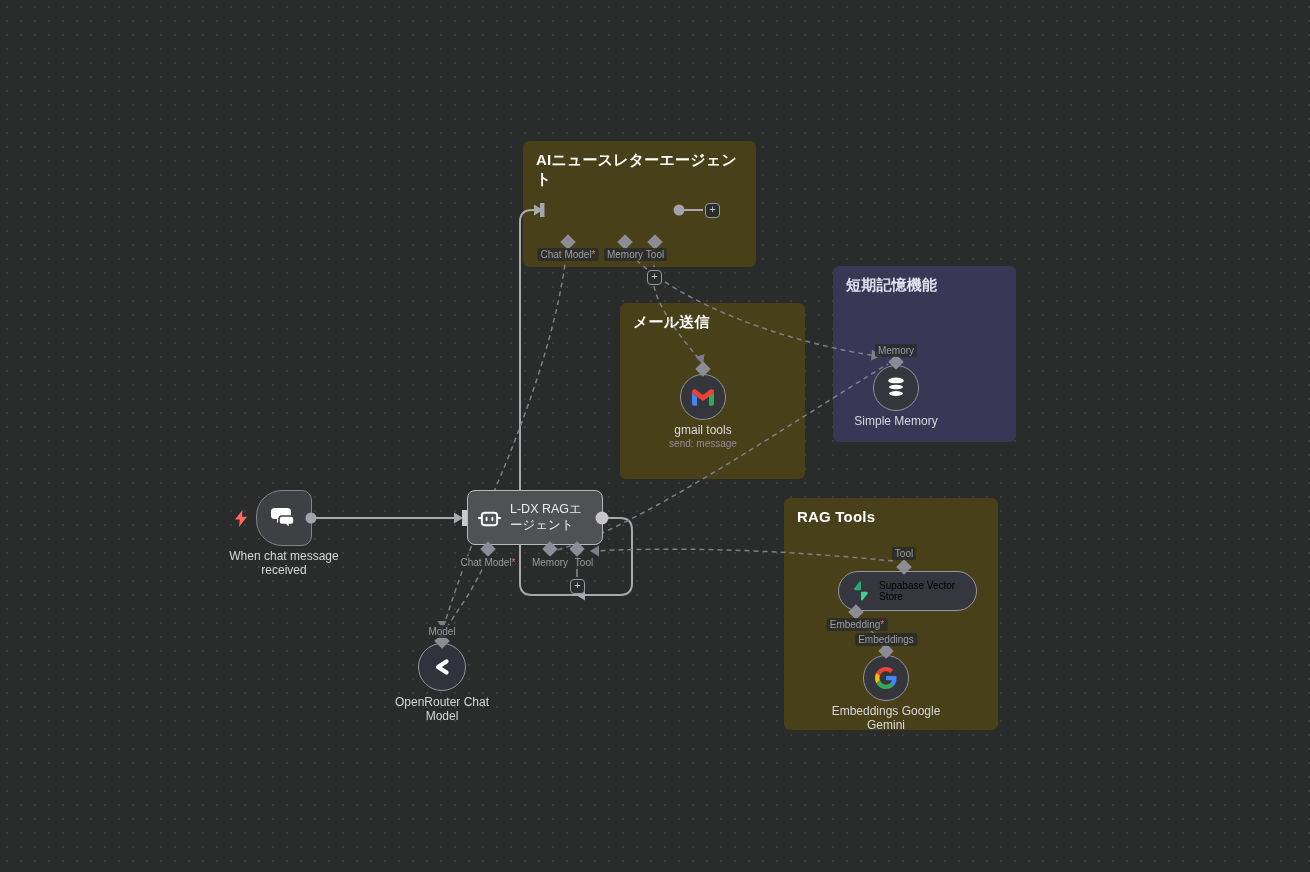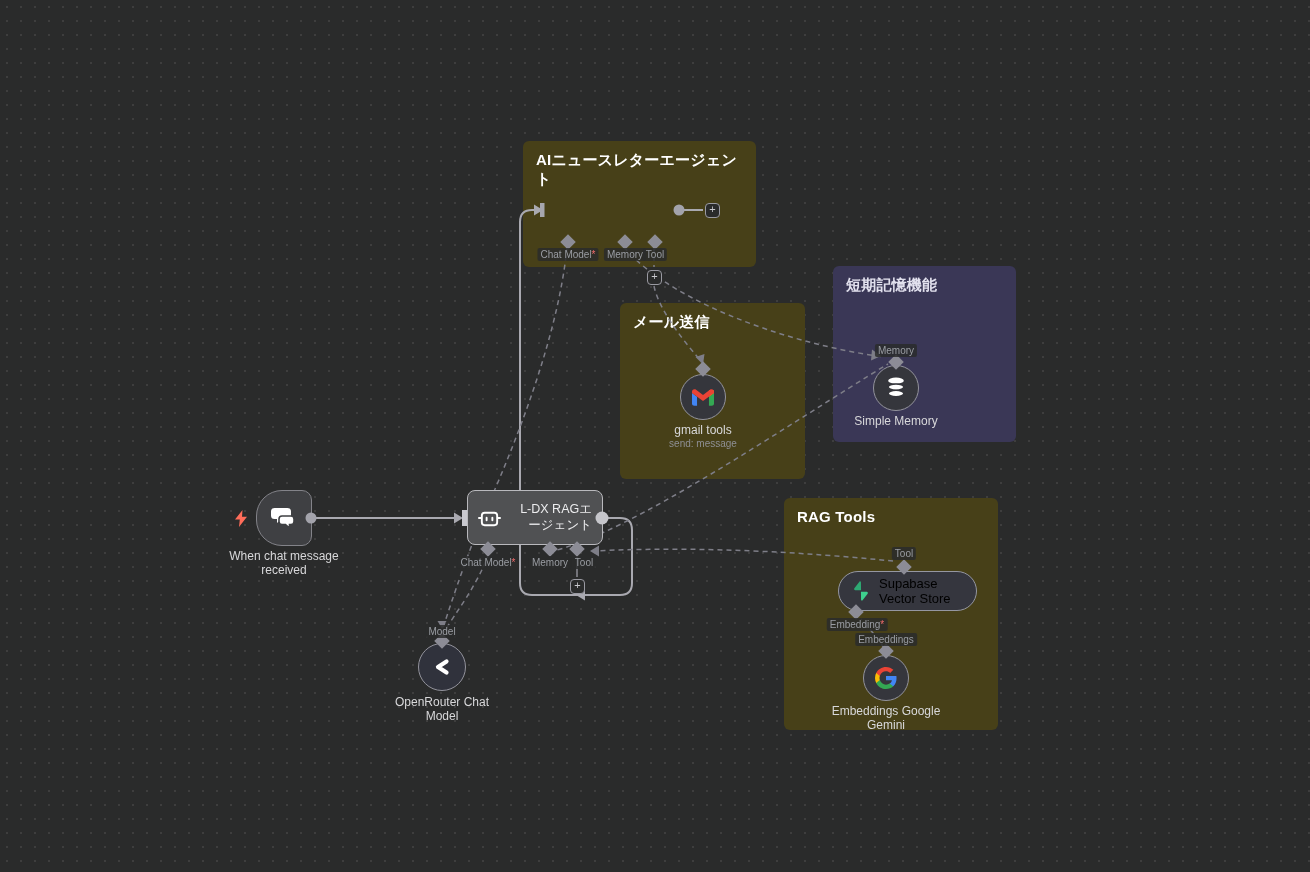--- a/index.html
+++ b/index.html
@@ -24,21 +24,21 @@
   }
   .sticky{position:absolute;border-radius:6px;z-index:1;}
   .sticky.olive{background:var(--sticky-olive);}
   .sticky.purple{background:var(--sticky-purple);}
   .sticky h3{font-size:15px;font-weight:700;color:#ffffff;padding:10px 13px;letter-spacing:.2px;}
   .sticky.purple h3{color:#e2e1ee;}
   svg.layer{position:absolute;left:0;top:0;z-index:2;pointer-events:none;}
   svg#ports{z-index:4;}
   .node{position:absolute;z-index:3;background:var(--node-bg);border:1.7px solid var(--node-border);border-radius:8px;display:flex;align-items:center;gap:9px;padding:0 10px;}
   .node .nlabel{font-size:12.5px;color:var(--text-bright);line-height:1.25;font-weight:500;}
-  .node.selected{background:var(--node-selected-bg);border-color:var(--node-selected-border);text-align:right;}
+  .node.selected{background:var(--node-selected-bg);border-color:var(--node-selected-border);}
   .trigger{position:absolute;z-index:3;background:#3f4043;border:1.7px solid #838389;border-radius:26px 10px 10px 26px;display:flex;align-items:center;justify-content:center;}
   .circle-node{position:absolute;z-index:3;background:var(--subnode-bg);border:1.7px solid var(--subnode-border);border-radius:50%;display:flex;align-items:center;justify-content:center;}
   .pill{position:absolute;z-index:3;background:#35363e;border:1.7px solid #9597a1;border-radius:22px;display:flex;align-items:center;gap:8px;padding:0 12px;}
   .caption{position:absolute;z-index:3;color:var(--text-caption);font-size:12px;text-align:center;line-height:1.18;transform:translateX(-50%);white-space:pre-line;}
   .subcaption{position:absolute;z-index:3;color:var(--text-dim);font-size:10px;text-align:center;transform:translateX(-50%);}
   .chip{position:absolute;z-index:5;transform:translateX(-50%);background:rgba(42,43,43,.85);color:var(--chip-text);font-size:10px;padding:0 3px;border-radius:2px;white-space:nowrap;line-height:13px;}
   .chip .req{color:var(--asterisk);}
   .plusbtn{position:absolute;z-index:4;width:15px;height:15px;border:1.6px solid #9a9aa2;border-radius:4px;background:var(--canvas-bg);color:#c8c8cd;font-size:11px;line-height:11px;text-align:center;}
   .icon{display:flex;align-items:center;justify-content:center;}
 </style>
@@ -139,21 +139,21 @@
   </div>
   <div class="caption" style="left:442px;top:695px;width:116px">OpenRouter Chat Model</div>
 
   <div class="pill" style="left:838px;top:571px;width:139px;height:40px">
     <span class="icon">
       <svg width="20" height="20" viewBox="0 0 24 24">
         <path d="M13.9 23.2c-.6.76-1.82.34-1.84-.63l-.12-9.57h6.85c1.25 0 1.95 1.45 1.17 2.43l-6.06 7.77z" fill="var(--supabase-green)"></path>
         <path d="M10.1.8c.6-.76 1.82-.34 1.84.63l.12 9.57H5.21c-1.25 0-1.95-1.45-1.17-2.43L10.1.8z" fill="var(--supabase-green-dark)"></path>
       </svg>
     </span>
-    <span class="nlabel" style="font-size:13px;width:92px">Supabase Vector Store</span>
+    <span class="nlabel" style="font-size:10px;width:92px">Supabase Vector Store</span>
   </div>
 
   <div class="circle-node" style="left:863px;top:655px;width:46px;height:46px">
     <span class="icon">
       <svg width="22" height="22" viewBox="0 0 24 24">
         <path fill="var(--google-blue)" d="M23.5 12.27c0-.85-.08-1.66-.22-2.45H12v4.64h6.46c-.28 1.5-1.13 2.77-2.4 3.62v3h3.88c2.27-2.09 3.56-5.17 3.56-8.81z"></path>
         <path fill="var(--google-green)" d="M12 24c3.24 0 5.96-1.07 7.94-2.91l-3.88-3c-1.08.72-2.45 1.15-4.06 1.15-3.13 0-5.78-2.11-6.73-4.96H1.26v3.09C3.23 21.3 7.31 24 12 24z"></path>
         <path fill="var(--google-yellow)" d="M5.27 14.28A7.2 7.2 0 0 1 4.9 12c0-.79.14-1.56.37-2.28V6.63H1.26A12 12 0 0 0 0 12c0 1.94.46 3.77 1.26 5.37l4.01-3.09z"></path>
         <path fill="var(--google-red)" d="M12 4.77c1.76 0 3.34.61 4.58 1.8l3.44-3.44C17.95 1.19 15.24 0 12 0 7.31 0 3.23 2.7 1.26 6.63l4.01 3.09C6.22 6.88 8.87 4.77 12 4.77z"></path>
       </svg>

